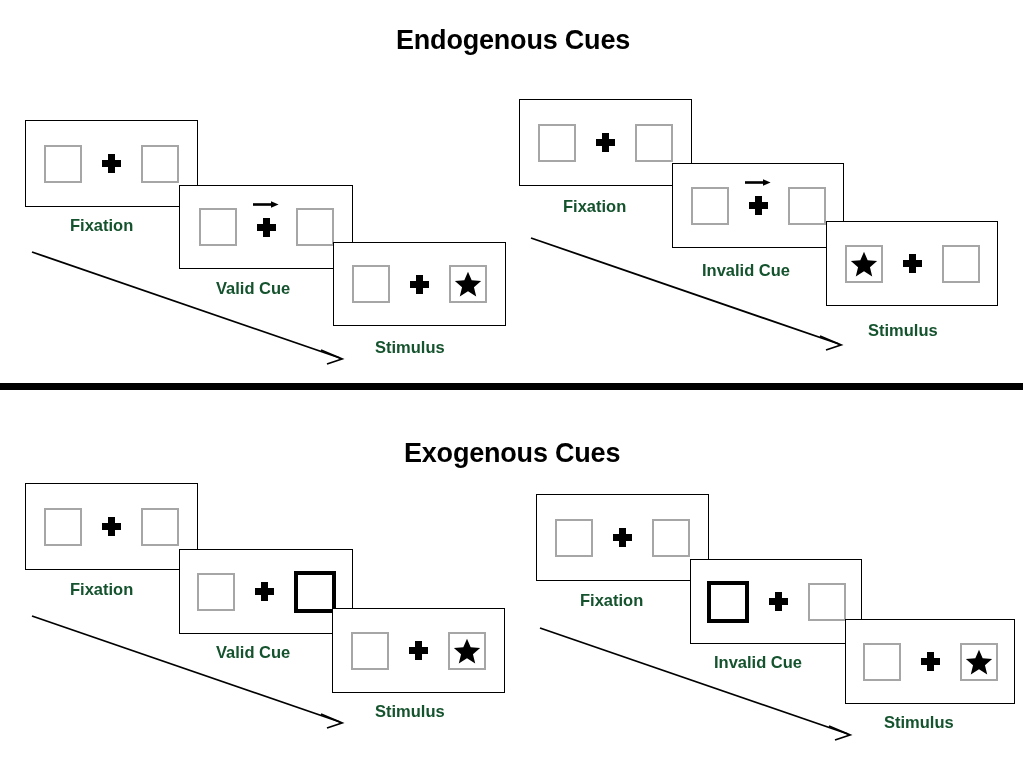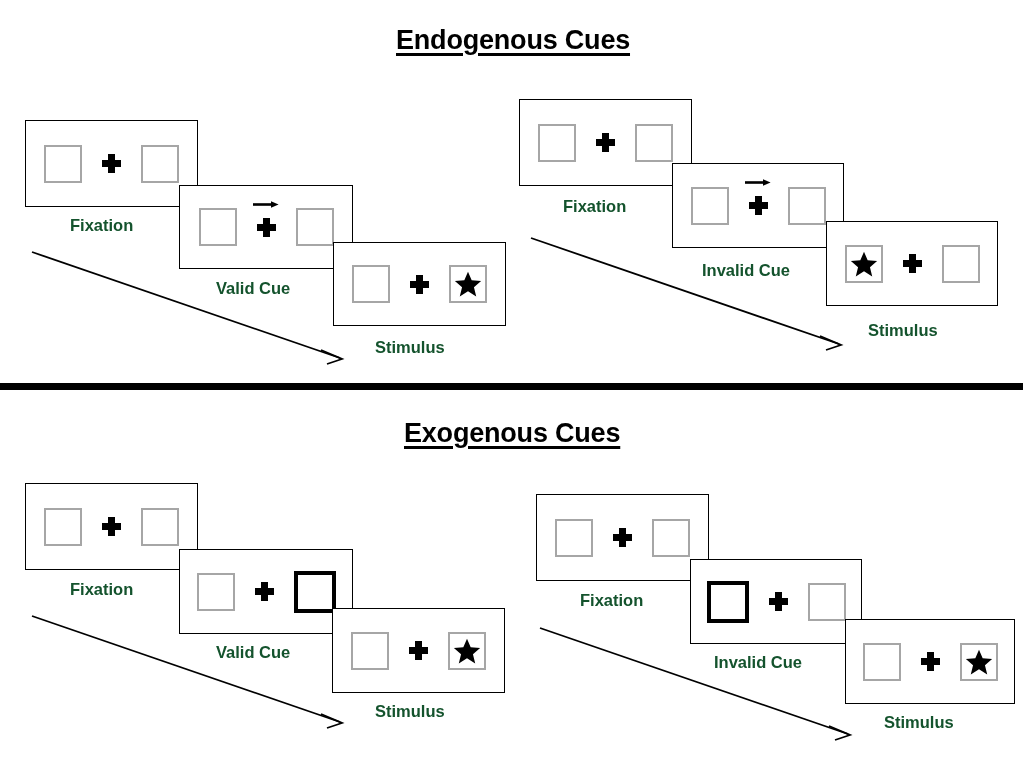--- a/index.html
+++ b/index.html
@@ -15,21 +15,20 @@
     font-family: "Liberation Sans", sans-serif;
   }
 
   
   .section-title {
     position: absolute;
     font-weight: bold;
     color: #000000;
     font-size: 27px;
     letter-spacing: -0.2px;
-    text-decoration: underline;
     text-underline-offset: 4px;
     text-decoration-thickness: 3px;
     white-space: nowrap;
   }
 
   
   .divider {
     position: absolute;
     left: 0;
     width: 1023px;
@@ -234,21 +233,21 @@
 </div>
 <div class="caption" style="left:868px; top:321px;">Stimulus</div>
 
 <svg class="flow-arrow" style="left:527px; top:232px; width:320px; height:122px;" viewBox="0 0 320 122">
   <line x1="4" y1="6" x2="312" y2="112" stroke="#000000" stroke-width="1.8"></line>
   <polyline points="293,104 314,113 299,118" fill="none" stroke="#000000" stroke-width="1.8"></polyline>
 </svg>
 
 <div class="divider" style="top:383px;"></div>
 
-<div class="section-title" style="left:404px; top:418px;">Exogenous Cues</div>
+<div class="section-title" style="left:404px; top:438px;">Exogenous Cues</div>
 
 <div class="panel" style="left:25px; top:483px; width:173px; height:87px;">
   <div class="panel-inner">
     <div class="stim-box"></div>
     <div class="cross-wrap">
       <div class="fix-cross"></div>
     </div>
     <div class="stim-box"></div>
   </div>
 </div>

